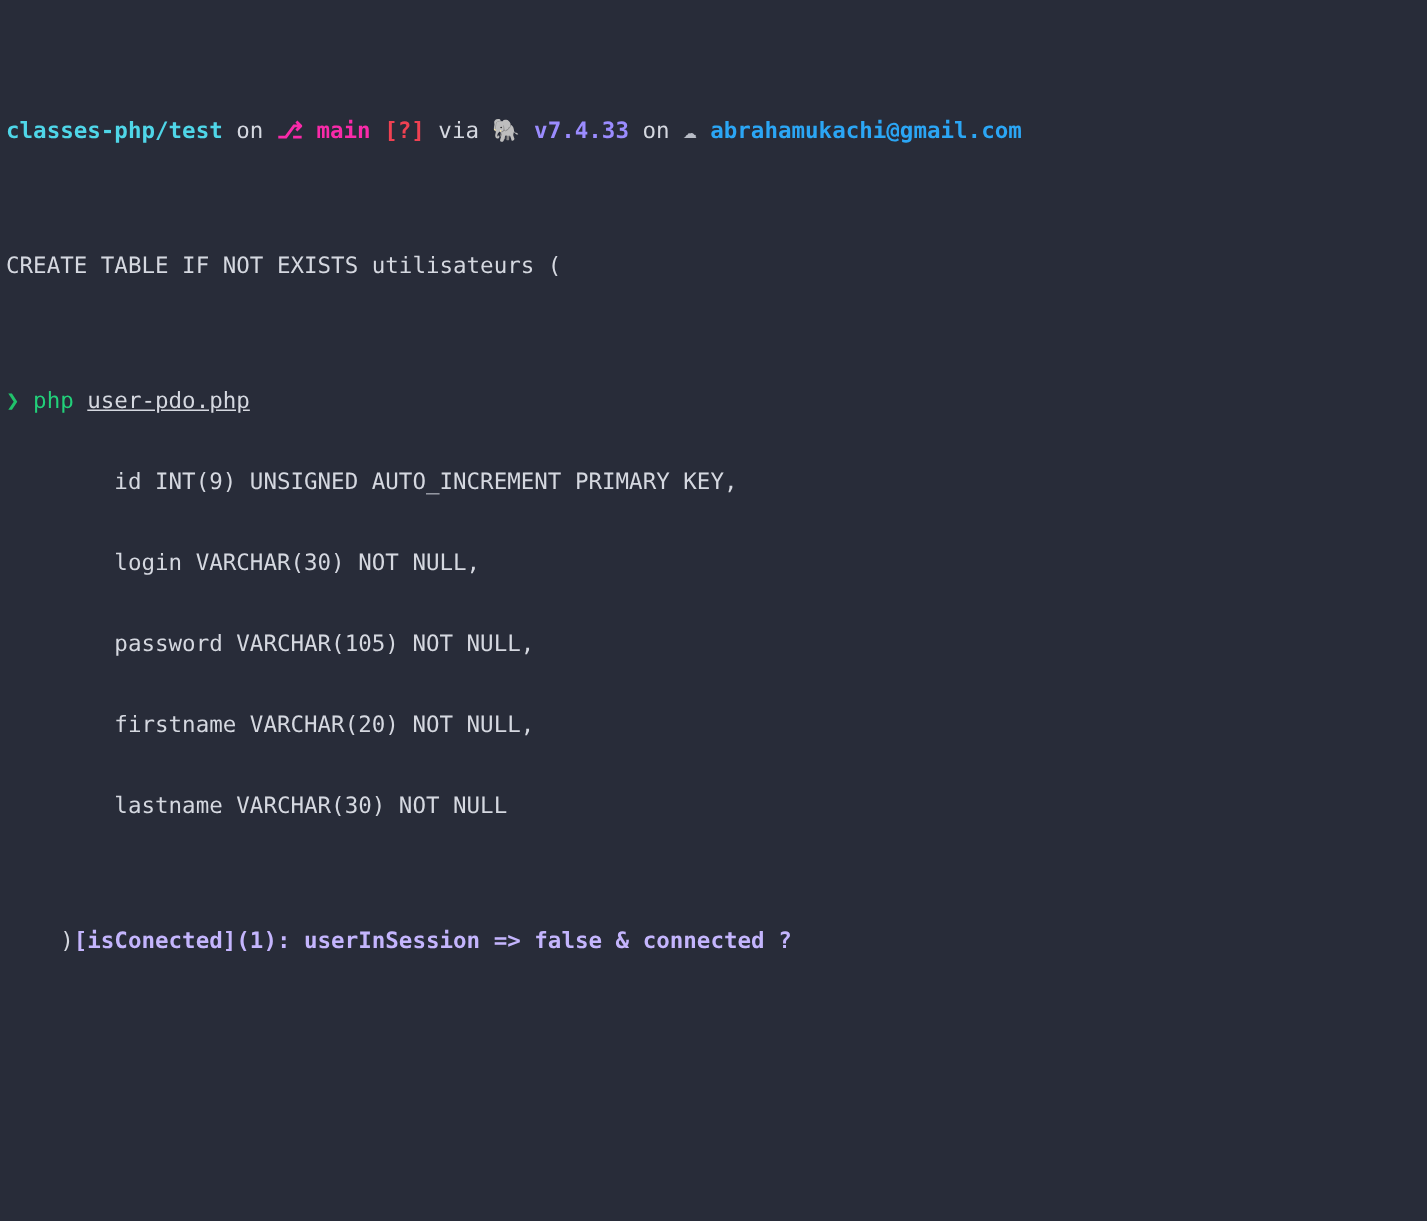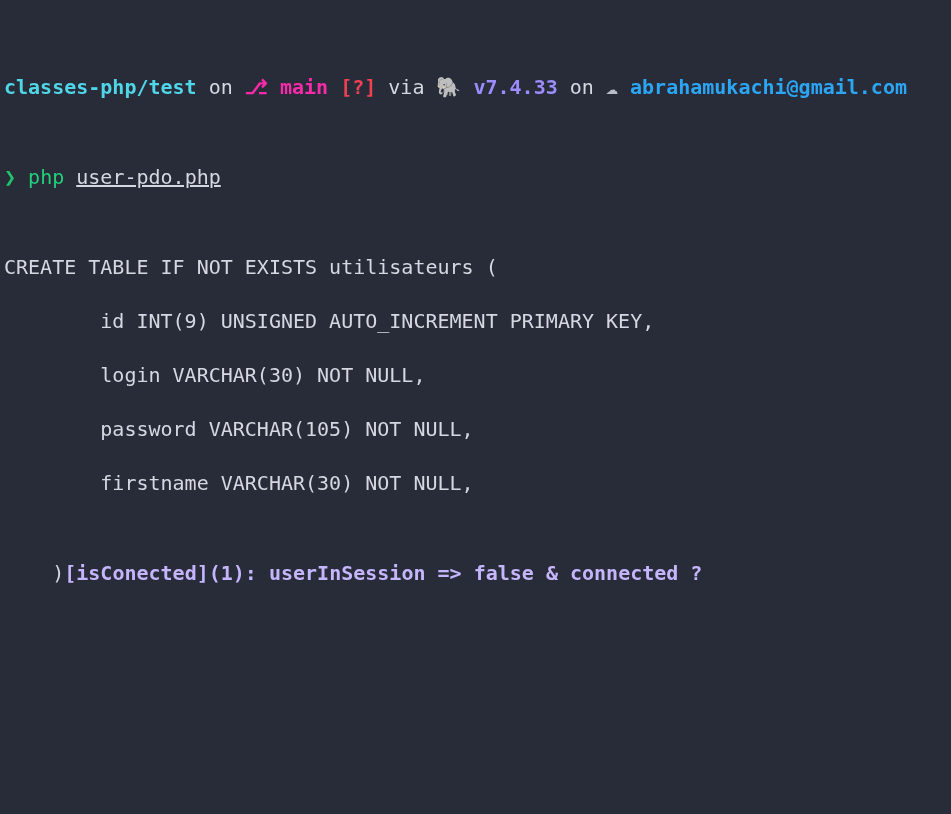--- a/index.html
+++ b/index.html
@@ -11,21 +11,21 @@
     width: 951px;
     height: 814px;
     overflow: hidden;
     font-family: "DejaVu Sans Mono", "Liberation Mono", monospace;
   }
   #terminal {
     width: 951px;
     height: 814px;
     background: #282c39;
     color: #d5d8e0;
-    font-size: 20px;
+    font-size: 15px;
     line-height: 18px;
     padding: 6px 0 0 0;
     box-sizing: border-box;
     position: relative;
     white-space: pre;
     letter-spacing: 0px;
   }
   .line {
     height: 18px;
     white-space: pre;
@@ -47,28 +47,29 @@
 </style>
 </head>
 <body>
 
 <div id="terminal">
 
   
   <div class="line"><span class="c-cyan-b">classes-php/test</span><span class="c-white"> </span><span class="c-white">on</span><span class="c-white"> </span><span class="c-magenta-b">⎇</span><span class="c-white"> </span><span class="c-magenta-b">main</span><span class="c-white"> </span><span class="c-red-b">[?]</span><span class="c-white"> </span><span class="c-white">via</span><span class="c-white"> </span><span class="c-emoji">🐘</span><span class="c-white"> </span><span class="c-purple-b">v7.4.33</span><span class="c-white"> </span><span class="c-white">on</span><span class="c-white"> </span><span class="c-emoji">☁</span><span class="c-white"> </span><span class="c-blue-b">abrahamukachi@gmail.com</span></div>
 
   
-  <div class="line"><span class="prompt-arrow">❯</span><span class="c-white"> </span><span class="c-green">php</span><span class="c-white"> </span><span class="c-white underline-cmd">user-pdo.php</span></div>
+  <div class="line"><span class="c-white">CREATE TABLE IF NOT EXISTS utilisateurs (</span></div>
 
   
-  <div class="line"><span class="c-white">CREATE TABLE IF NOT EXISTS utilisateurs (</span></div>
+  <div class="line"><span class="prompt-arrow">❯</span><span class="c-white"> </span><span class="c-green">php</span><span class="c-white"> </span><span class="c-white underline-cmd">user-pdo.php</span></div>
   <div class="line"><span class="c-white">        id INT(9) UNSIGNED AUTO_INCREMENT PRIMARY KEY,</span></div>
   <div class="line"><span class="c-white">        login VARCHAR(30) NOT NULL,</span></div>
   <div class="line"><span class="c-white">        password VARCHAR(105) NOT NULL,</span></div>
-  <div class="line"><span class="c-white">        firstname VARCHAR(30) NOT NULL,</span></div>
+  <div class="line"><span class="c-white">        firstname VARCHAR(20) NOT NULL,</span></div>
+  <div class="line"><span class="c-white">        lastname VARCHAR(30) NOT NULL</span></div>
 
   
   <div class="line"><span class="c-white">    )</span><span class="c-white-b">[isConected]</span><span class="c-white-b">(1):</span><span class="c-white"> </span><span class="c-white-b">userInSession =&gt; false &amp; connected ?</span></div>
 
 
   
 
   
 
   

